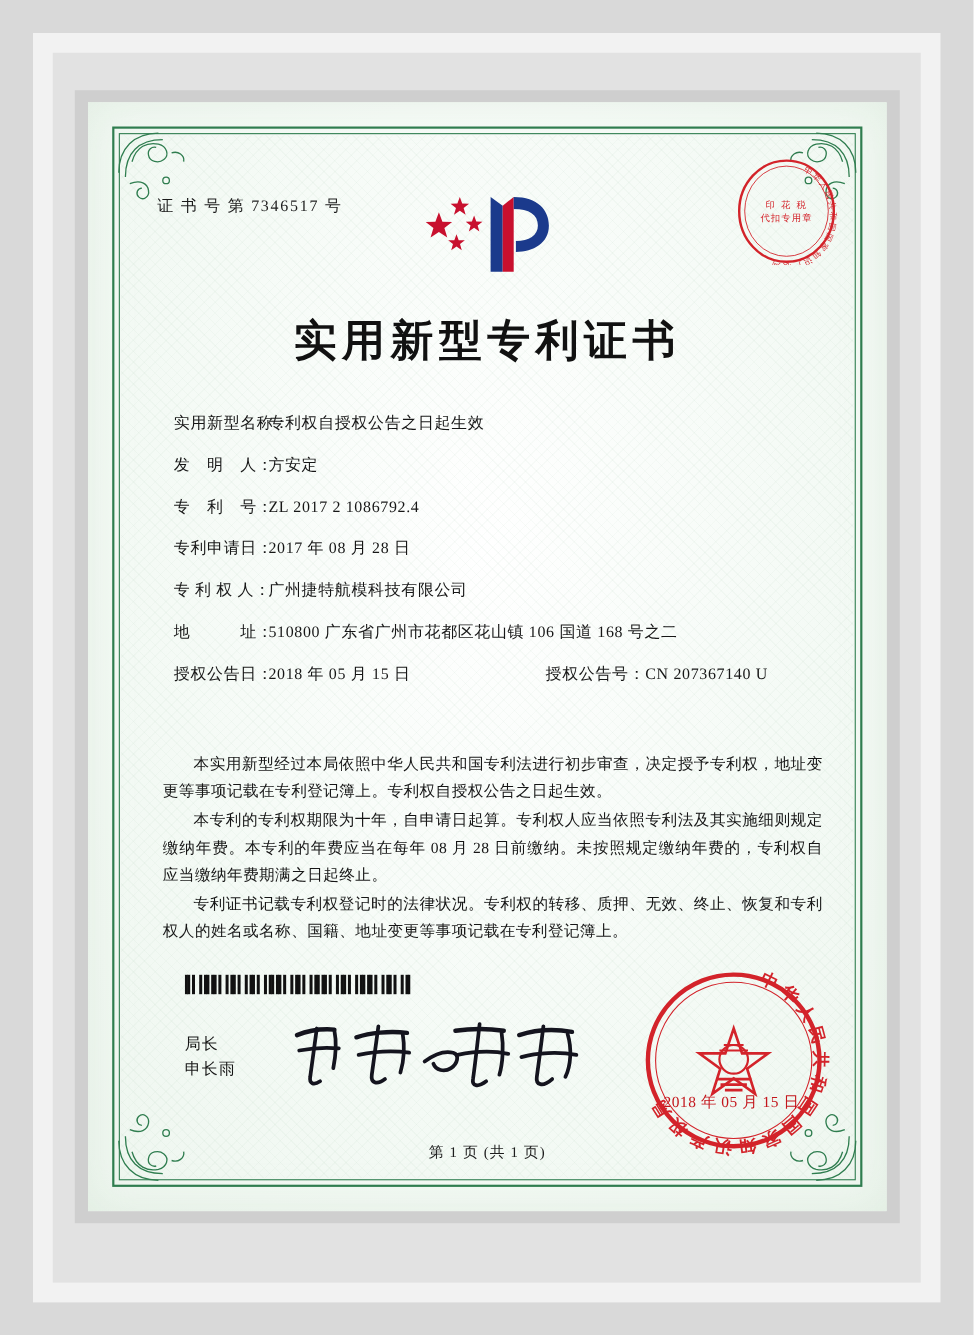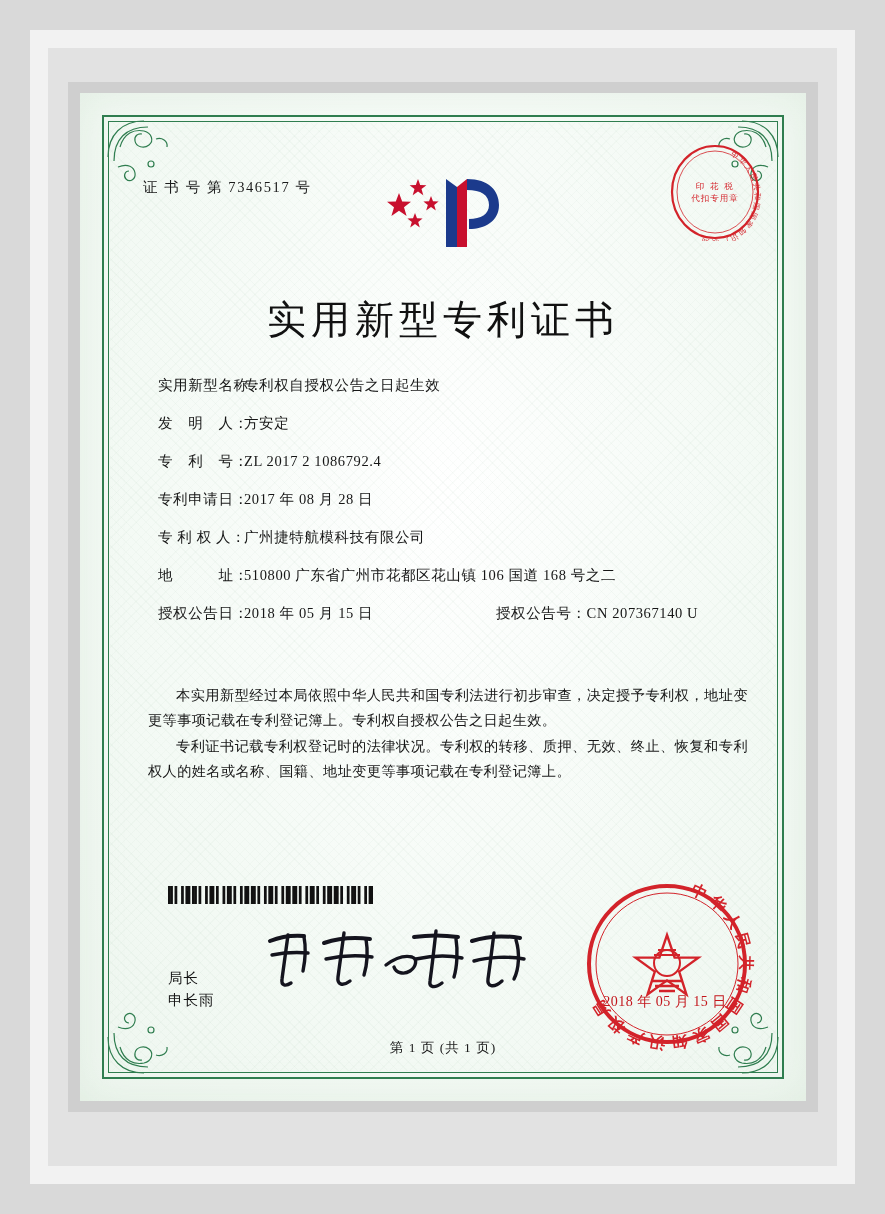--- a/index.html
+++ b/index.html
@@ -105,24 +105,24 @@
   
   .seal-oval {
     position: absolute;
     right: 42px; top: 50px;
     width: 98px; height: 98px;
   }
 
   .title {
     position: absolute;
     left: 0; right: 0;
-    top: 200px;
+    top: 190px;
     text-align: center;
     font-size: 39px;
-    font-weight: normal;
+    font-weight: bold;
     letter-spacing: 5px;
     color: #111;
     font-family: "DejaVu Serif", "Liberation Serif", serif;
   }
 
   .fields {
     position: absolute;
     left: 78px; right: 58px;
     top: 285px;
     font-size: 14.5px;
@@ -167,21 +167,20 @@
   }
 
   
   .sig-label {
     position: absolute;
     left: 88px; top: 846px;
     font-size: 14.5px;
     line-height: 22px;
     letter-spacing: 1px;
     color: #151515;
-    margin-top: 28px;
   }
   .sig-hand {
     position: absolute;
     left: 178px; top: 828px;
     width: 290px; height: 74px;
   }
 
   
   .seal-round {
     position: absolute;
@@ -326,20 +325,21 @@
       </div>
 
       <div class="field-row row-split">
         <span class="left"><span class="field-label f-w5">授权公告日：</span><span class="field-value">2018 年 05 月 15 日</span></span>
         <span><span class="field-label">授权公告号：</span><span class="field-value">CN 207367140 U</span></span>
       </div>
     </div>
 
     <div class="paragraphs">
       <p>本实用新型经过本局依照中华人民共和国专利法进行初步审查，决定授予专利权，地址变更等事项记载在专利登记簿上。专利权自授权公告之日起生效。</p>
+      <p>本专利的专利权期限为十年，自申请日起算。专利权人应当依照专利法及其实施细则规定缴纳年费。本专利的年费应当在每年 08 月 28 日前缴纳。未按照规定缴纳年费的，专利权自应当缴纳年费期满之日起终止。</p>
       <p>专利证书记载专利权登记时的法律状况。专利权的转移、质押、无效、终止、恢复和专利权人的姓名或名称、国籍、地址变更等事项记载在专利登记簿上。</p>
     </div>
 
     <div class="barcode">
       <svg id="barcode-svg" viewBox="0 0 205 18" width="205" height="18" preserveAspectRatio="none">
           <rect x="0.00" y="0" width="2.73" height="18" fill="#111"></rect>
           <rect x="2.18" y="0" width="2.73" height="18" fill="#111"></rect>
           <rect x="6.54" y="0" width="2.73" height="18" fill="#111"></rect>
           <rect x="13.09" y="0" width="2.73" height="18" fill="#111"></rect>
           <rect x="17.45" y="0" width="2.73" height="18" fill="#111"></rect>

